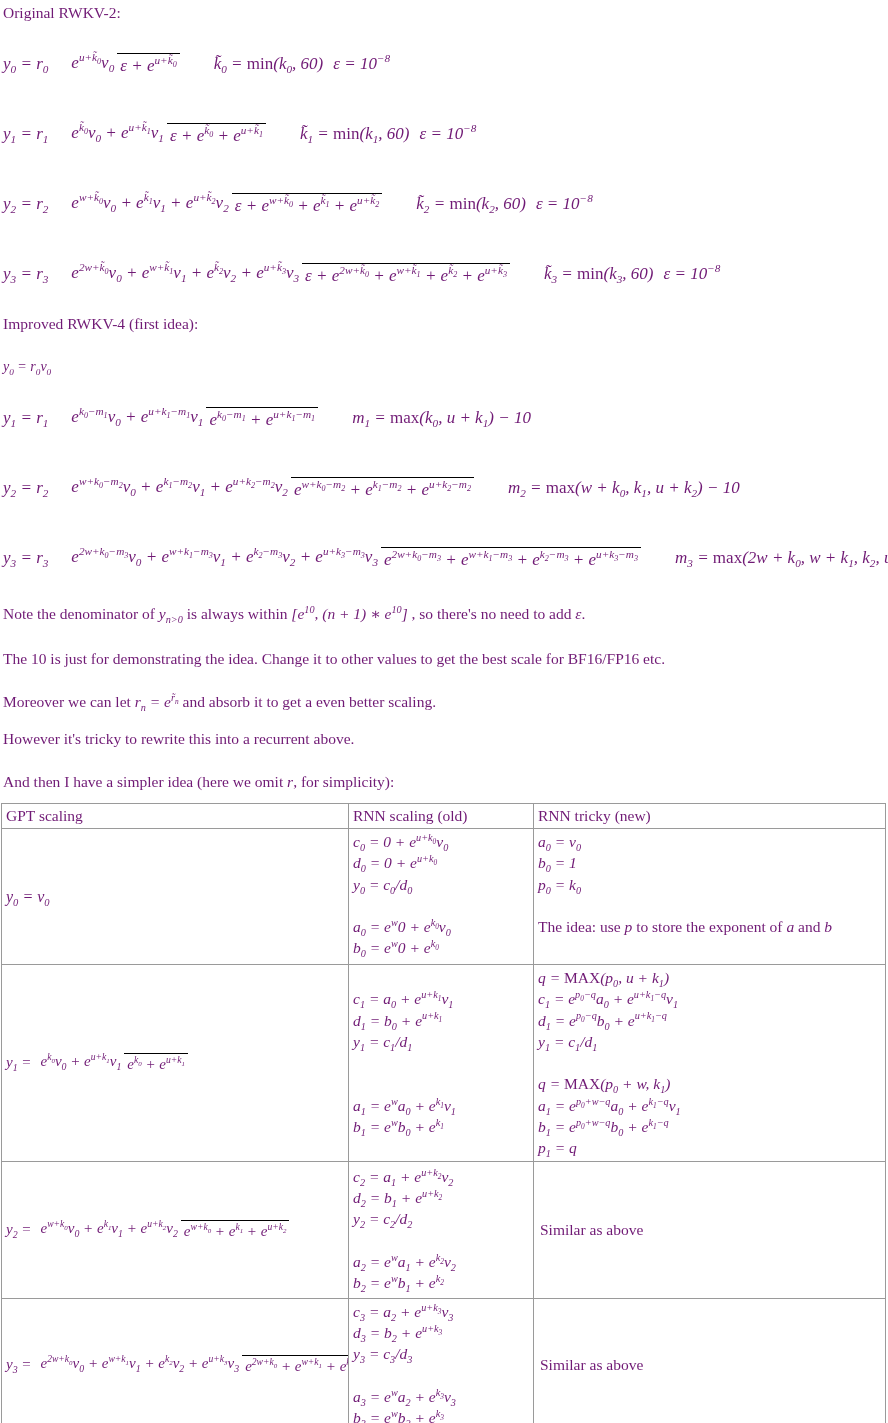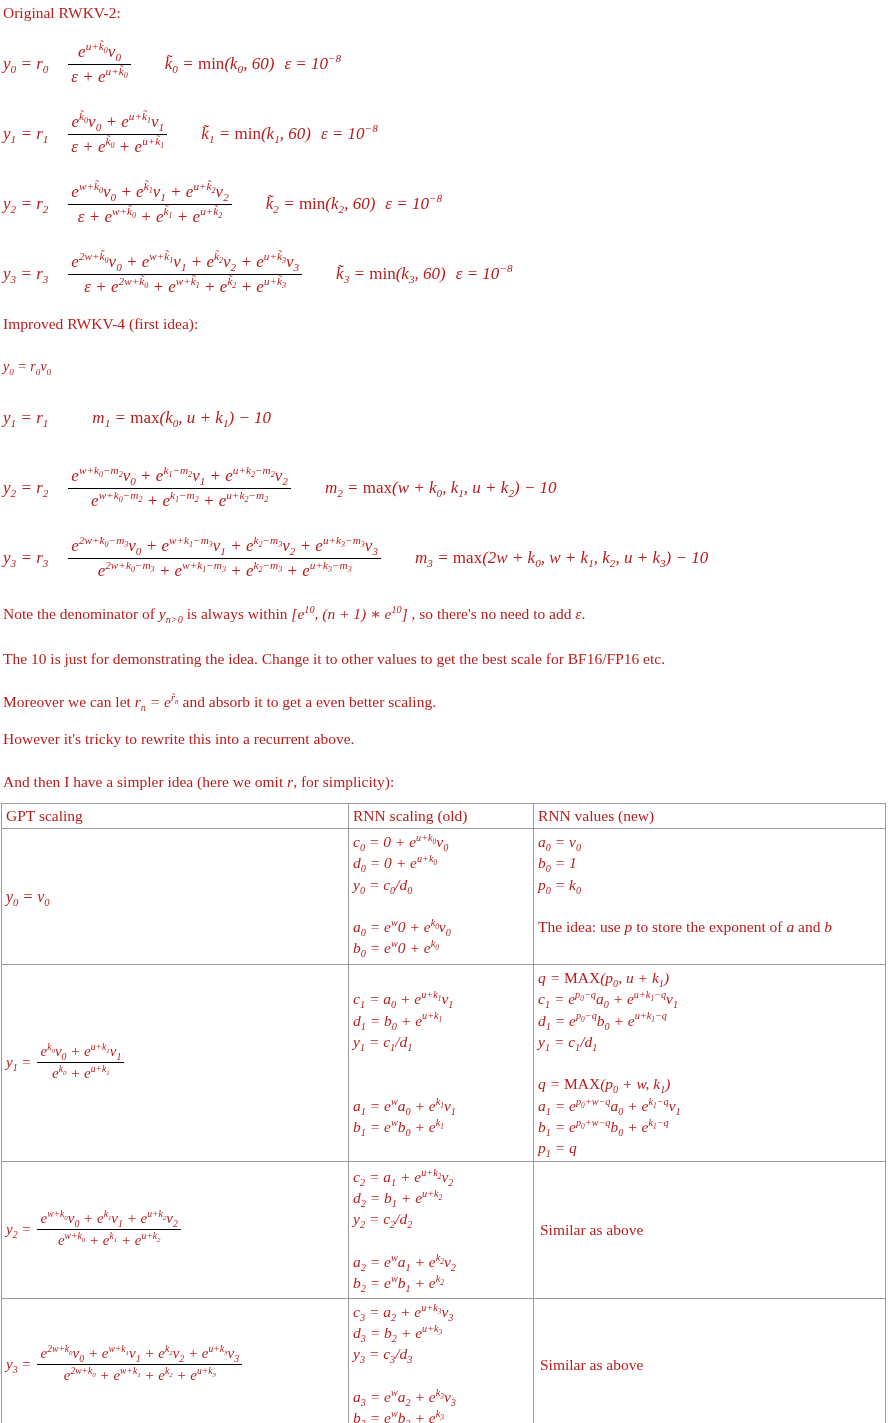--- a/index.html
+++ b/index.html
@@ -1,32 +1,32 @@
 <!DOCTYPE html>
 <html><head>
 <meta charset="utf-8">
 <style>
   html,body{margin:0;padding:0;background:#fff;}
   .page{
     position:relative;
     width:888px;height:1423px;
     background:#ffffff;
-    color:#b91c1c;
+    color:#701a75;
     overflow:hidden;
     box-sizing:border-box;
     padding:0 0 0 3px;
     font-family:"Liberation Serif","DejaVu Serif",serif;
   }
   
   .m{font-style:italic;font-family:"Liberation Serif","DejaVu Serif",serif;}
   .rm{font-style:normal;}
   sup{font-size:66%;line-height:0;vertical-align:super;}
   sub{font-size:66%;line-height:0;vertical-align:sub;}
   sup sub{font-size:72%;}
-  .frac{display:inline-flex;flex-direction:column;text-align:center;margin:0 4px 0 6px;vertical-align:middle;}
+  .frac{display:inline-flex;flex-direction:row;text-align:center;margin:0 4px 0 6px;vertical-align:middle;}
   .fr-n{padding:0 3px 2px 3px;}
   .fr-d{border-top:1.4px solid #000;padding:2px 3px 0 3px;}
   
   #blocks .para{font-size:15.5px;line-height:21px;}
   #blocks .mathline{font-size:14px;line-height:21px;}
   #blocks .formula{height:58px;display:flex;align-items:center;font-size:17px;white-space:nowrap;}
   #blocks .formula .lhs{margin-right:14px;}
   #blocks .formula .side{margin-left:30px;}
   #blocks .formula .side + .side{margin-left:10px;}
   #blocks > *:nth-child(1){margin-top:2px;}
@@ -88,20 +88,24 @@
           <span class="fr-n m">e<sup>2w+k̃<sub>0</sub></sup>v<sub>0</sub> + e<sup>w+k̃<sub>1</sub></sup>v<sub>1</sub> + e<sup>k̃<sub>2</sub></sup>v<sub>2</sub> + e<sup>u+k̃<sub>3</sub></sup>v<sub>3</sub></span>
           <span class="fr-d m">ε + e<sup>2w+k̃<sub>0</sub></sup> + e<sup>w+k̃<sub>1</sub></sup> + e<sup>k̃<sub>2</sub></sup> + e<sup>u+k̃<sub>3</sub></sup></span>
         </span>
         <span class="side m">k̃<sub>3</sub> = <span class="rm">min</span>(k<sub>3</sub>, 60)</span>
         <span class="side m">ε = 10<sup>−8</sup></span>
       </div>
       <div class="para">Improved RWKV-4 (first idea):</div>
       <div class="mathline"><span class="m">y<sub>0</sub> = r<sub>0</sub>v<sub>0</sub></span></div>
       <div class="formula">
         <span class="m lhs">y<sub>1</sub> = r<sub>1</sub></span>
+        <span class="frac">
+          <span class="fr-n m">e<sup>k<sub>0</sub>−m<sub>1</sub></sup>v<sub>0</sub> + e<sup>u+k<sub>1</sub>−m<sub>1</sub></sup>v<sub>1</sub></span>
+          <span class="fr-d m">e<sup>k<sub>0</sub>−m<sub>1</sub></sup> + e<sup>u+k<sub>1</sub>−m<sub>1</sub></sup></span>
+        </span>
         <span class="side m">m<sub>1</sub> = <span class="rm">max</span>(k<sub>0</sub>, u + k<sub>1</sub>) − 10</span>
       </div>
       <div class="formula">
         <span class="m lhs">y<sub>2</sub> = r<sub>2</sub></span>
         <span class="frac">
           <span class="fr-n m">e<sup>w+k<sub>0</sub>−m<sub>2</sub></sup>v<sub>0</sub> + e<sup>k<sub>1</sub>−m<sub>2</sub></sup>v<sub>1</sub> + e<sup>u+k<sub>2</sub>−m<sub>2</sub></sup>v<sub>2</sub></span>
           <span class="fr-d m">e<sup>w+k<sub>0</sub>−m<sub>2</sub></sup> + e<sup>k<sub>1</sub>−m<sub>2</sub></sup> + e<sup>u+k<sub>2</sub>−m<sub>2</sub></sup></span>
         </span>
         <span class="side m">m<sub>2</sub> = <span class="rm">max</span>(w + k<sub>0</sub>, k<sub>1</sub>, u + k<sub>2</sub>) − 10</span>
       </div>
@@ -122,21 +126,21 @@
   <table>
     <colgroup id="cols">
         <col style="width: 347px;">
         <col style="width: 185px;">
         <col style="width: 352px;">
       </colgroup>
     <thead>
       <tr>
         <th>GPT scaling</th>
         <th>RNN scaling (old)</th>
-        <th>RNN values (new)</th>
+        <th>RNN tricky (new)</th>
       </tr>
     </thead>
     <tbody id="tbody">
         <tr style="height: 136px;">
           <td style="vertical-align: middle;">
             <div class="tmath"><span class="m">y<sub>0</sub> = v<sub>0</sub></span></div>
           </td>
           <td style="vertical-align: top;">
             <div class="line"><span class="m">c<sub>0</sub> = 0 + e<sup>u+k<sub>0</sub></sup>v<sub>0</sub></span></div>
             <div class="line"><span class="m">d<sub>0</sub> = 0 + e<sup>u+k<sub>0</sub></sup></span></div>

